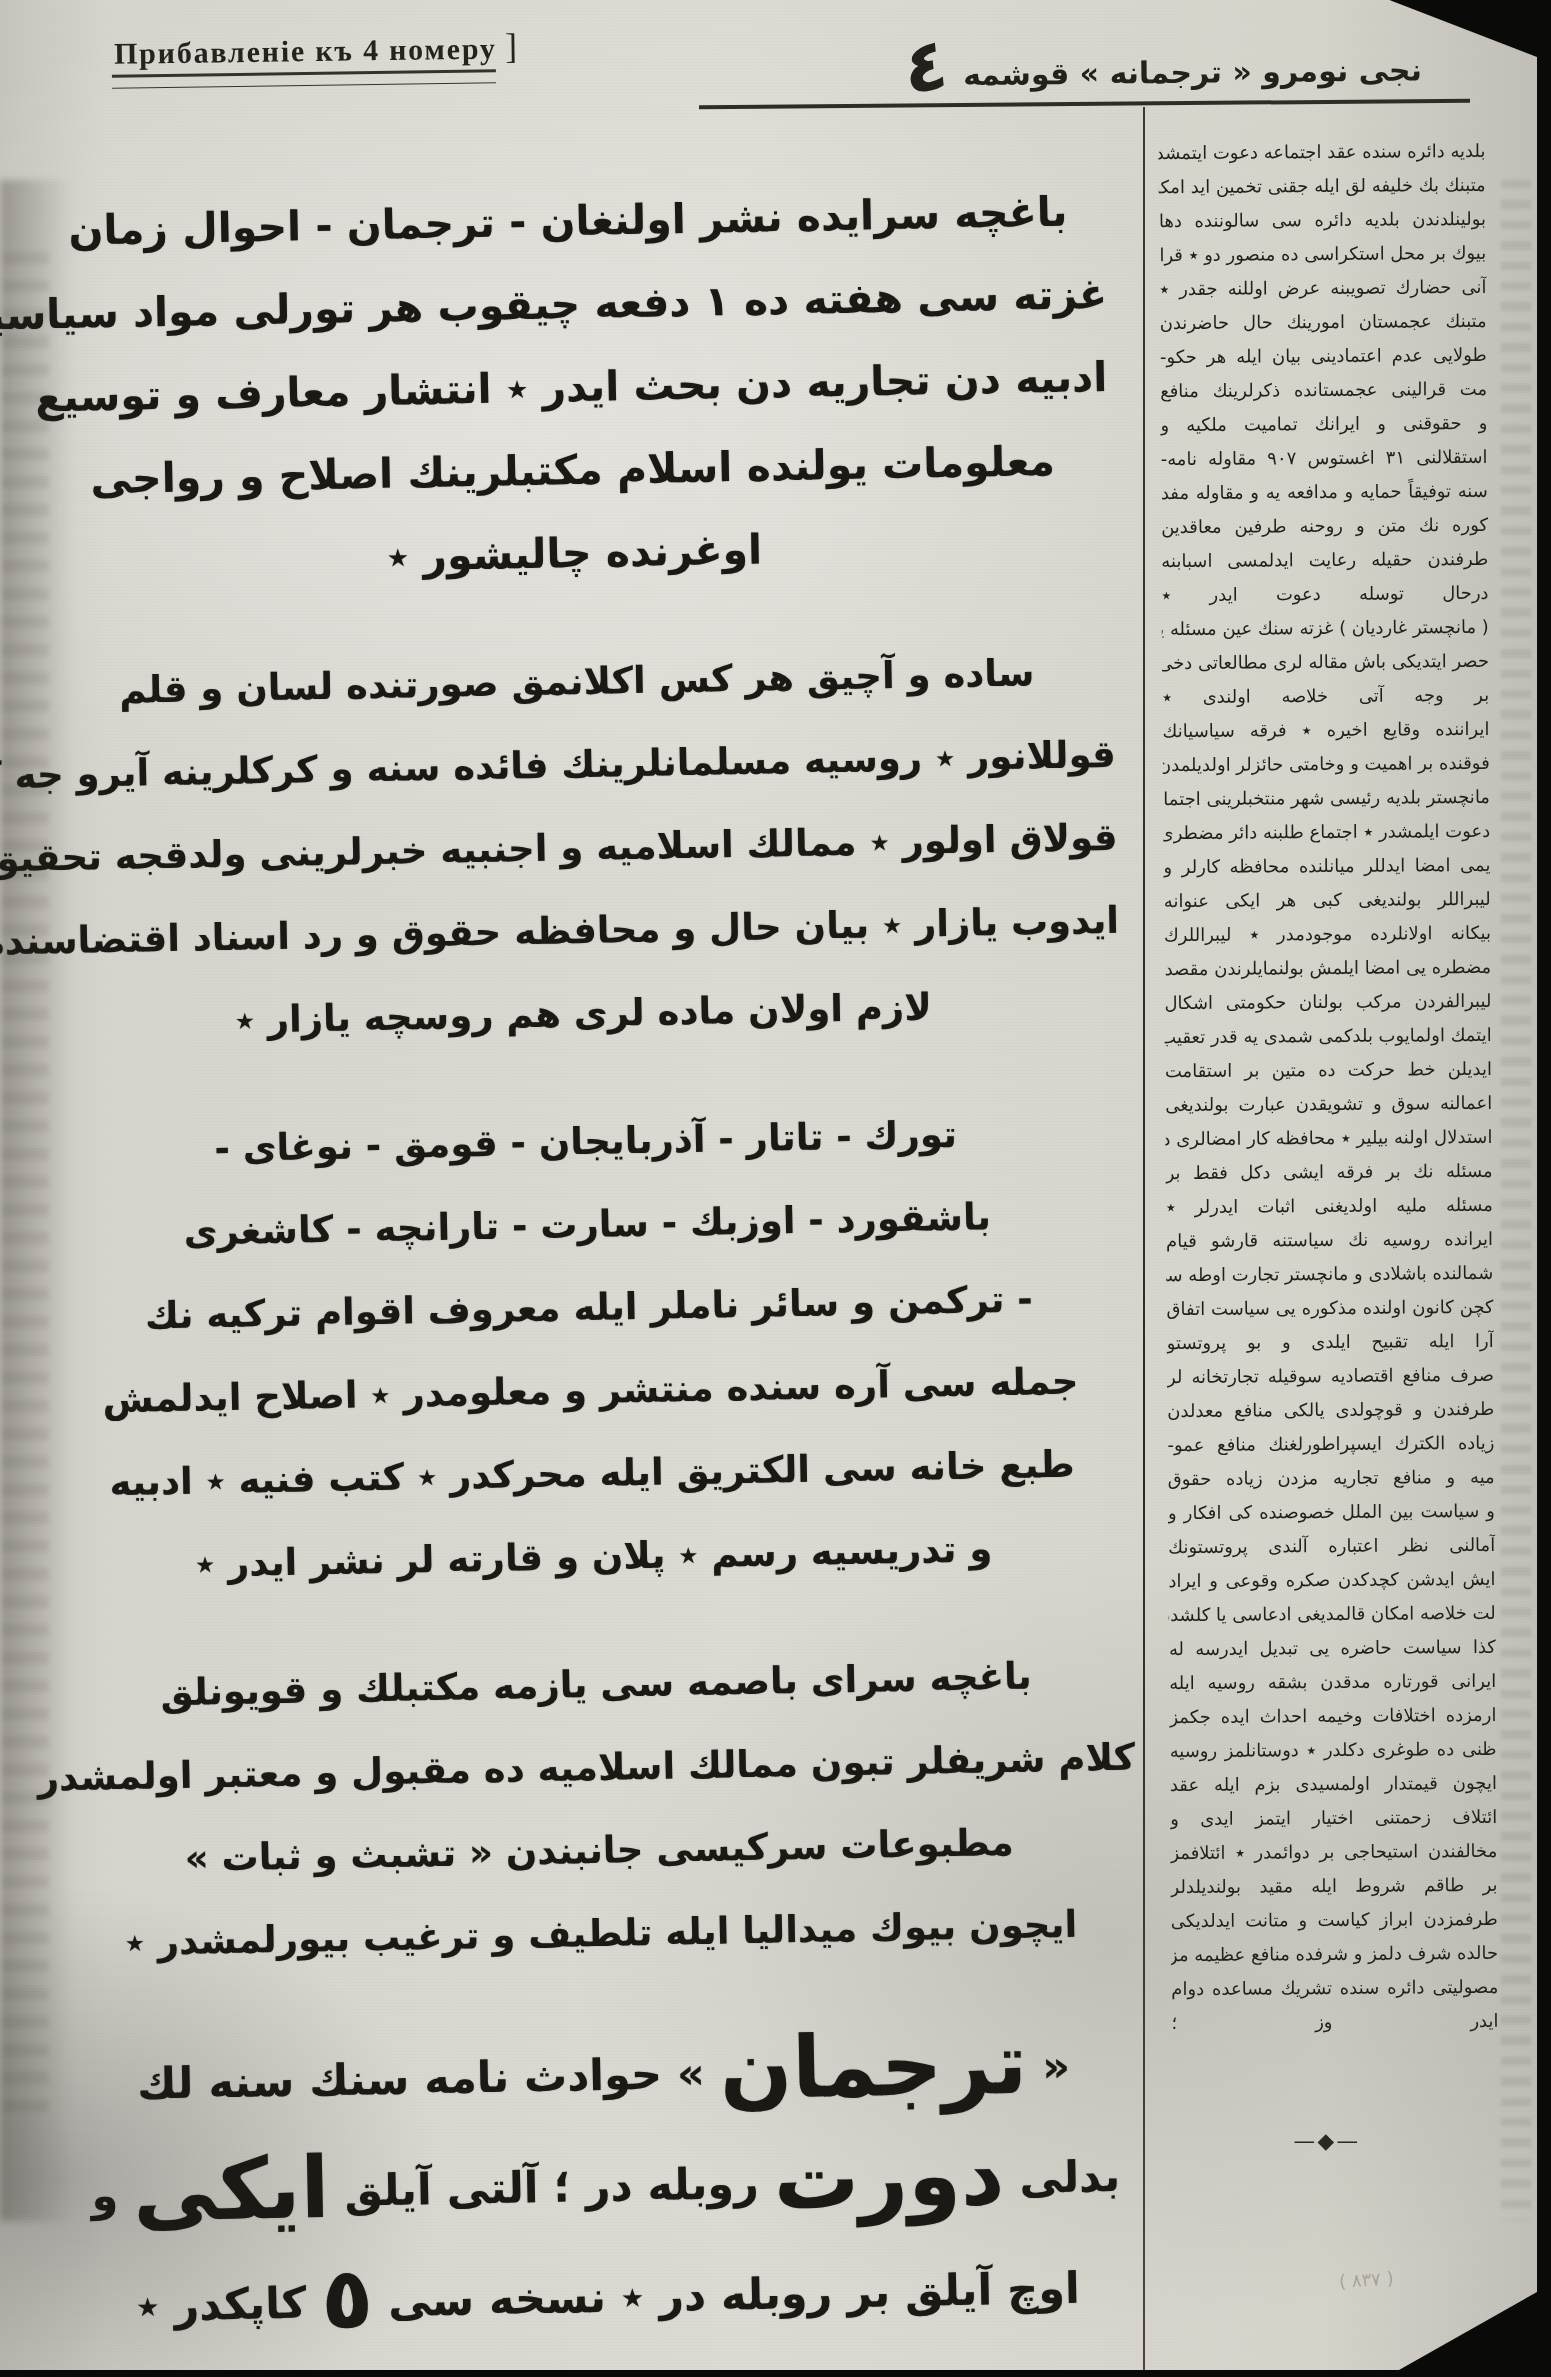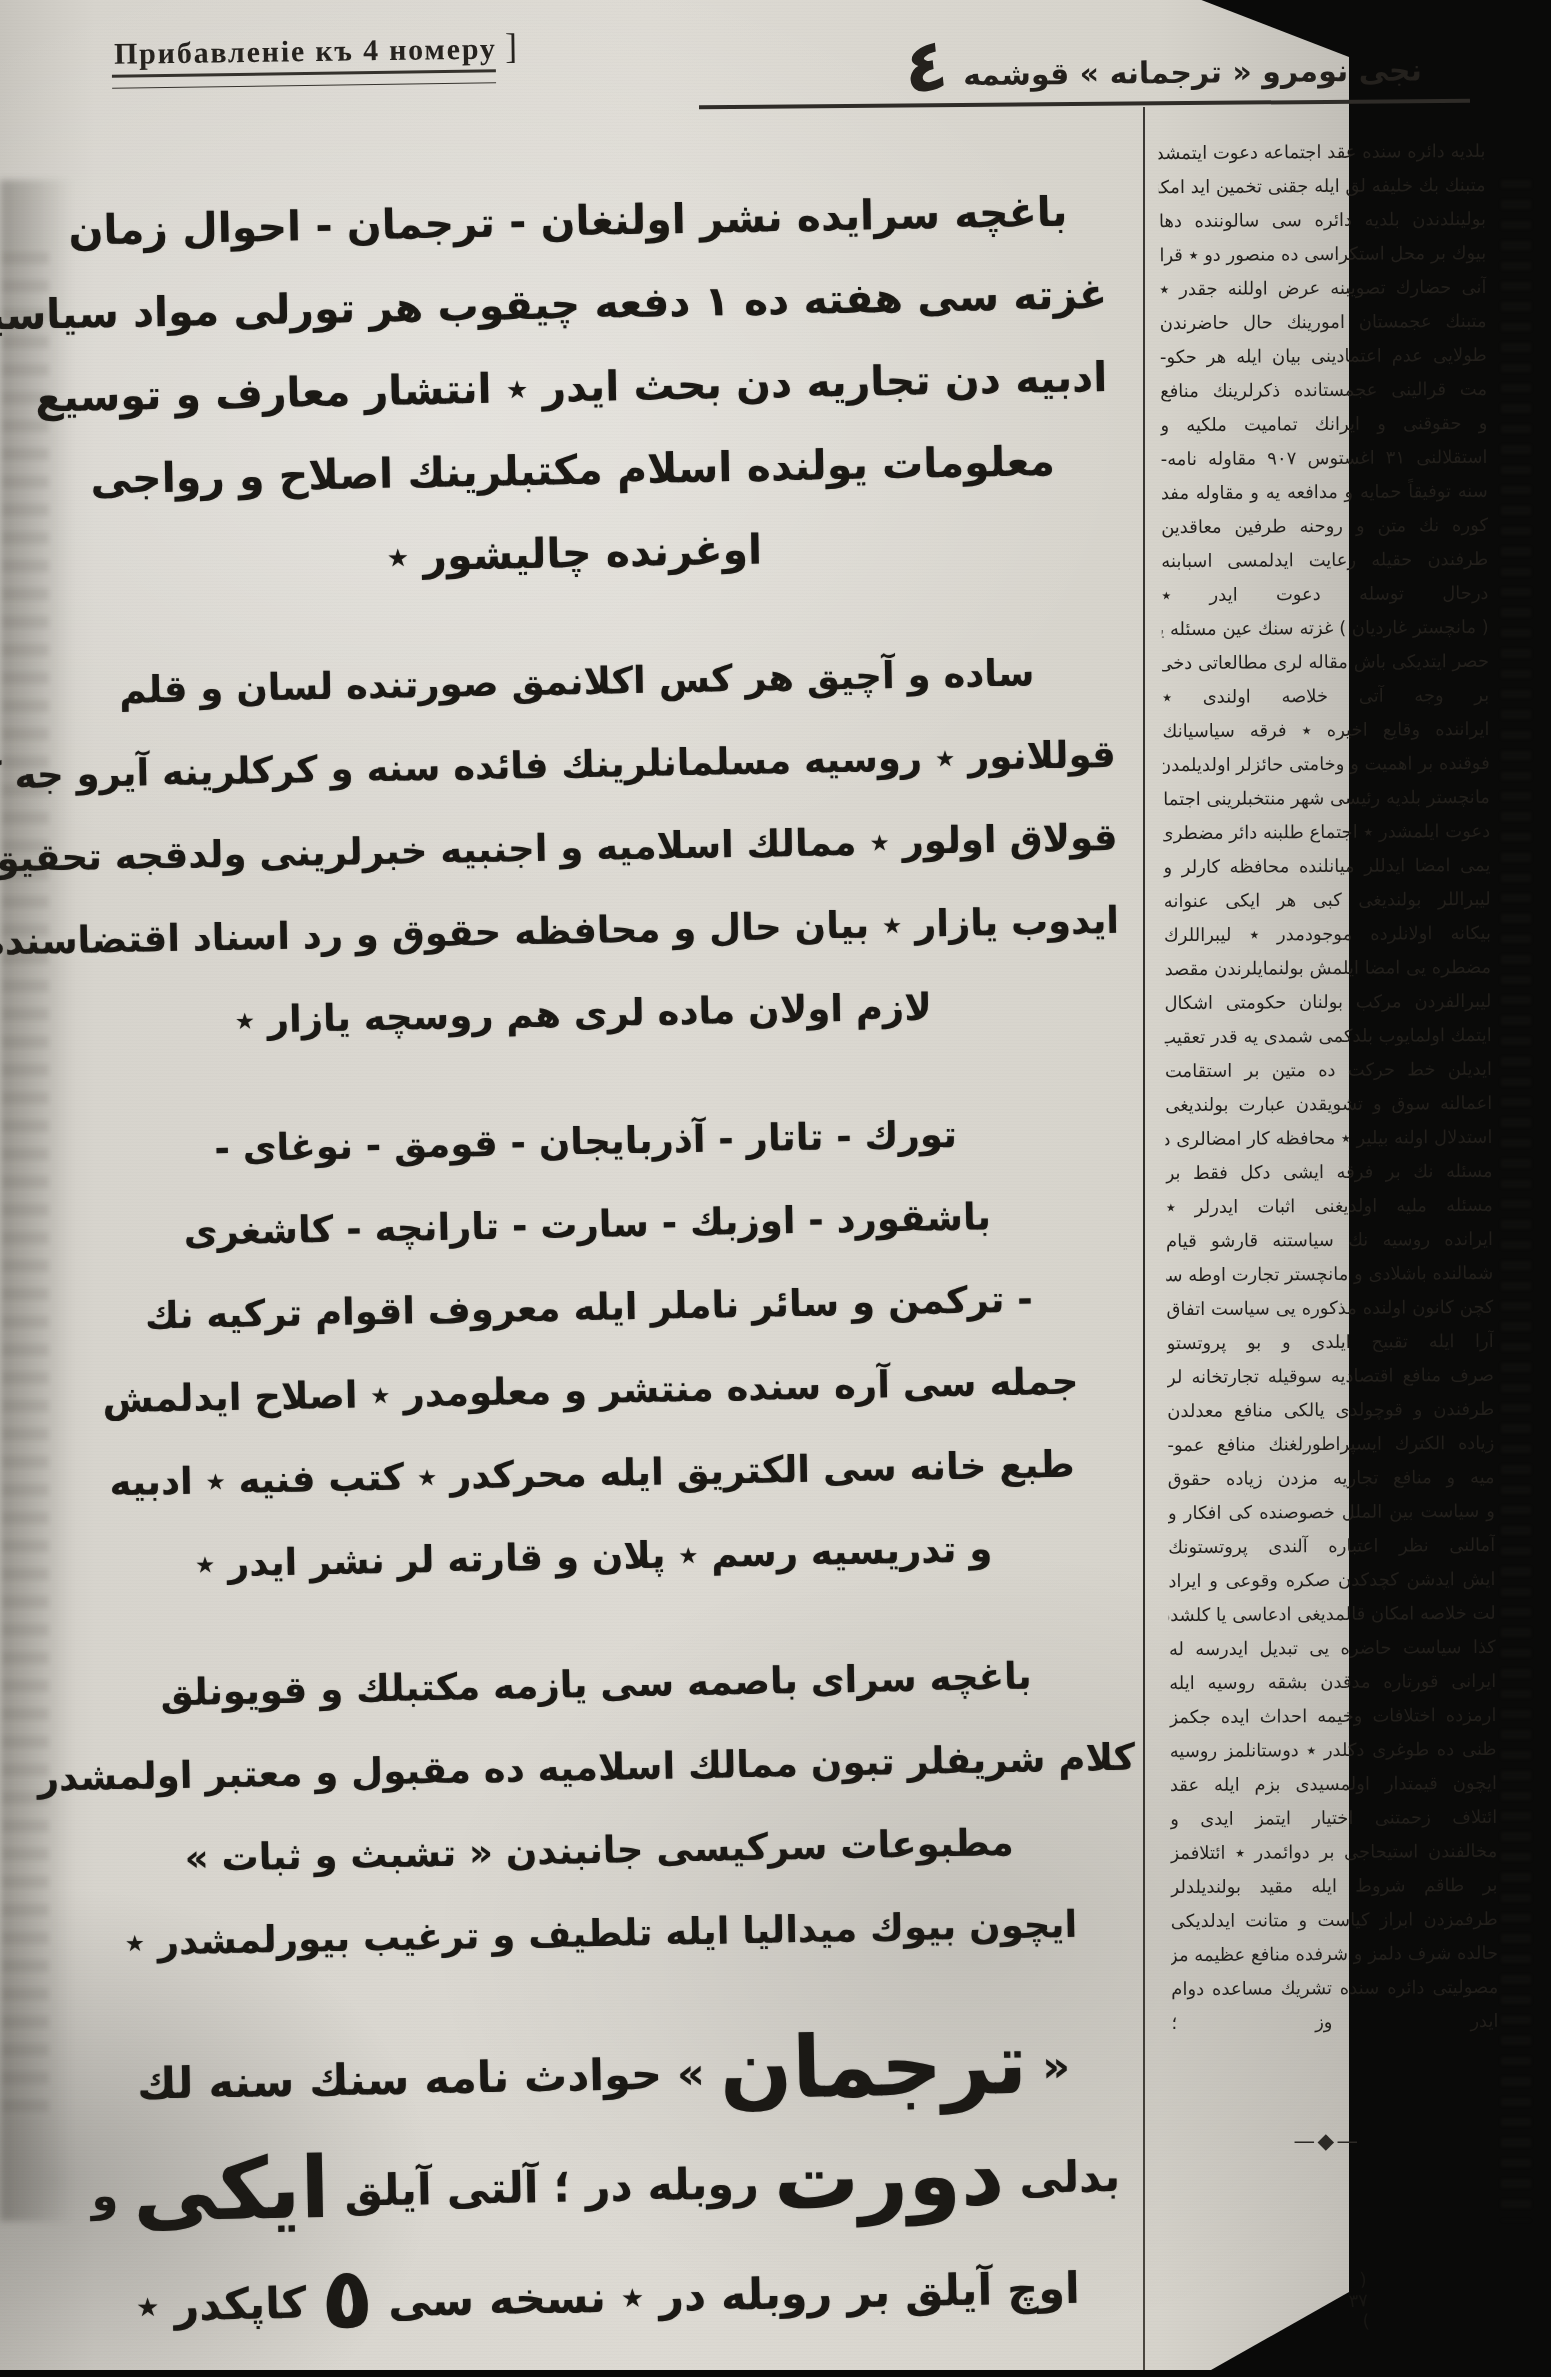--- a/index.html
+++ b/index.html
@@ -2,21 +2,21 @@
 <html style="font-size:9.6px"><head>
 <meta charset="utf-8">
 <style>
   html,body{margin:0;padding:0;}
   body{
     width:1551px;height:2377px;position:relative;overflow:hidden;
     background:#0a0a09;
     font-family:"DejaVu Sans",sans-serif;
   }
   .paper{
-    position:absolute;left:0;top:0;width:1349px;height:2370px;
+    position:absolute;left:0;top:0;width:1537px;height:2370px;
     background:
       repeating-linear-gradient(0deg, rgba(0,0,0,.012) 0 1.2px, transparent 1.2px 3px),
       radial-gradient(1141px 780px at 32% 18%, rgba(255,255,255,.28), transparent 62%),
       radial-gradient(901px 660px at 72% 82%, rgba(0,0,0,.10), transparent 60%),
       radial-gradient(540px 420px at 4% 92%, rgba(0,0,0,.22), transparent 70%),
       linear-gradient(90deg,#c7c4bd 0%,#d7d4cd 7%,#dddad3 48%,#d6d3cb 86%,#c2bfb8 100%);
   }
   .paper::before{ 
     content:'';position:absolute;right:0;top:0;width:180px;height:57px;
     background:#0a0a09;clip-path:polygon(18% 0,100% 0,100% 100%);

